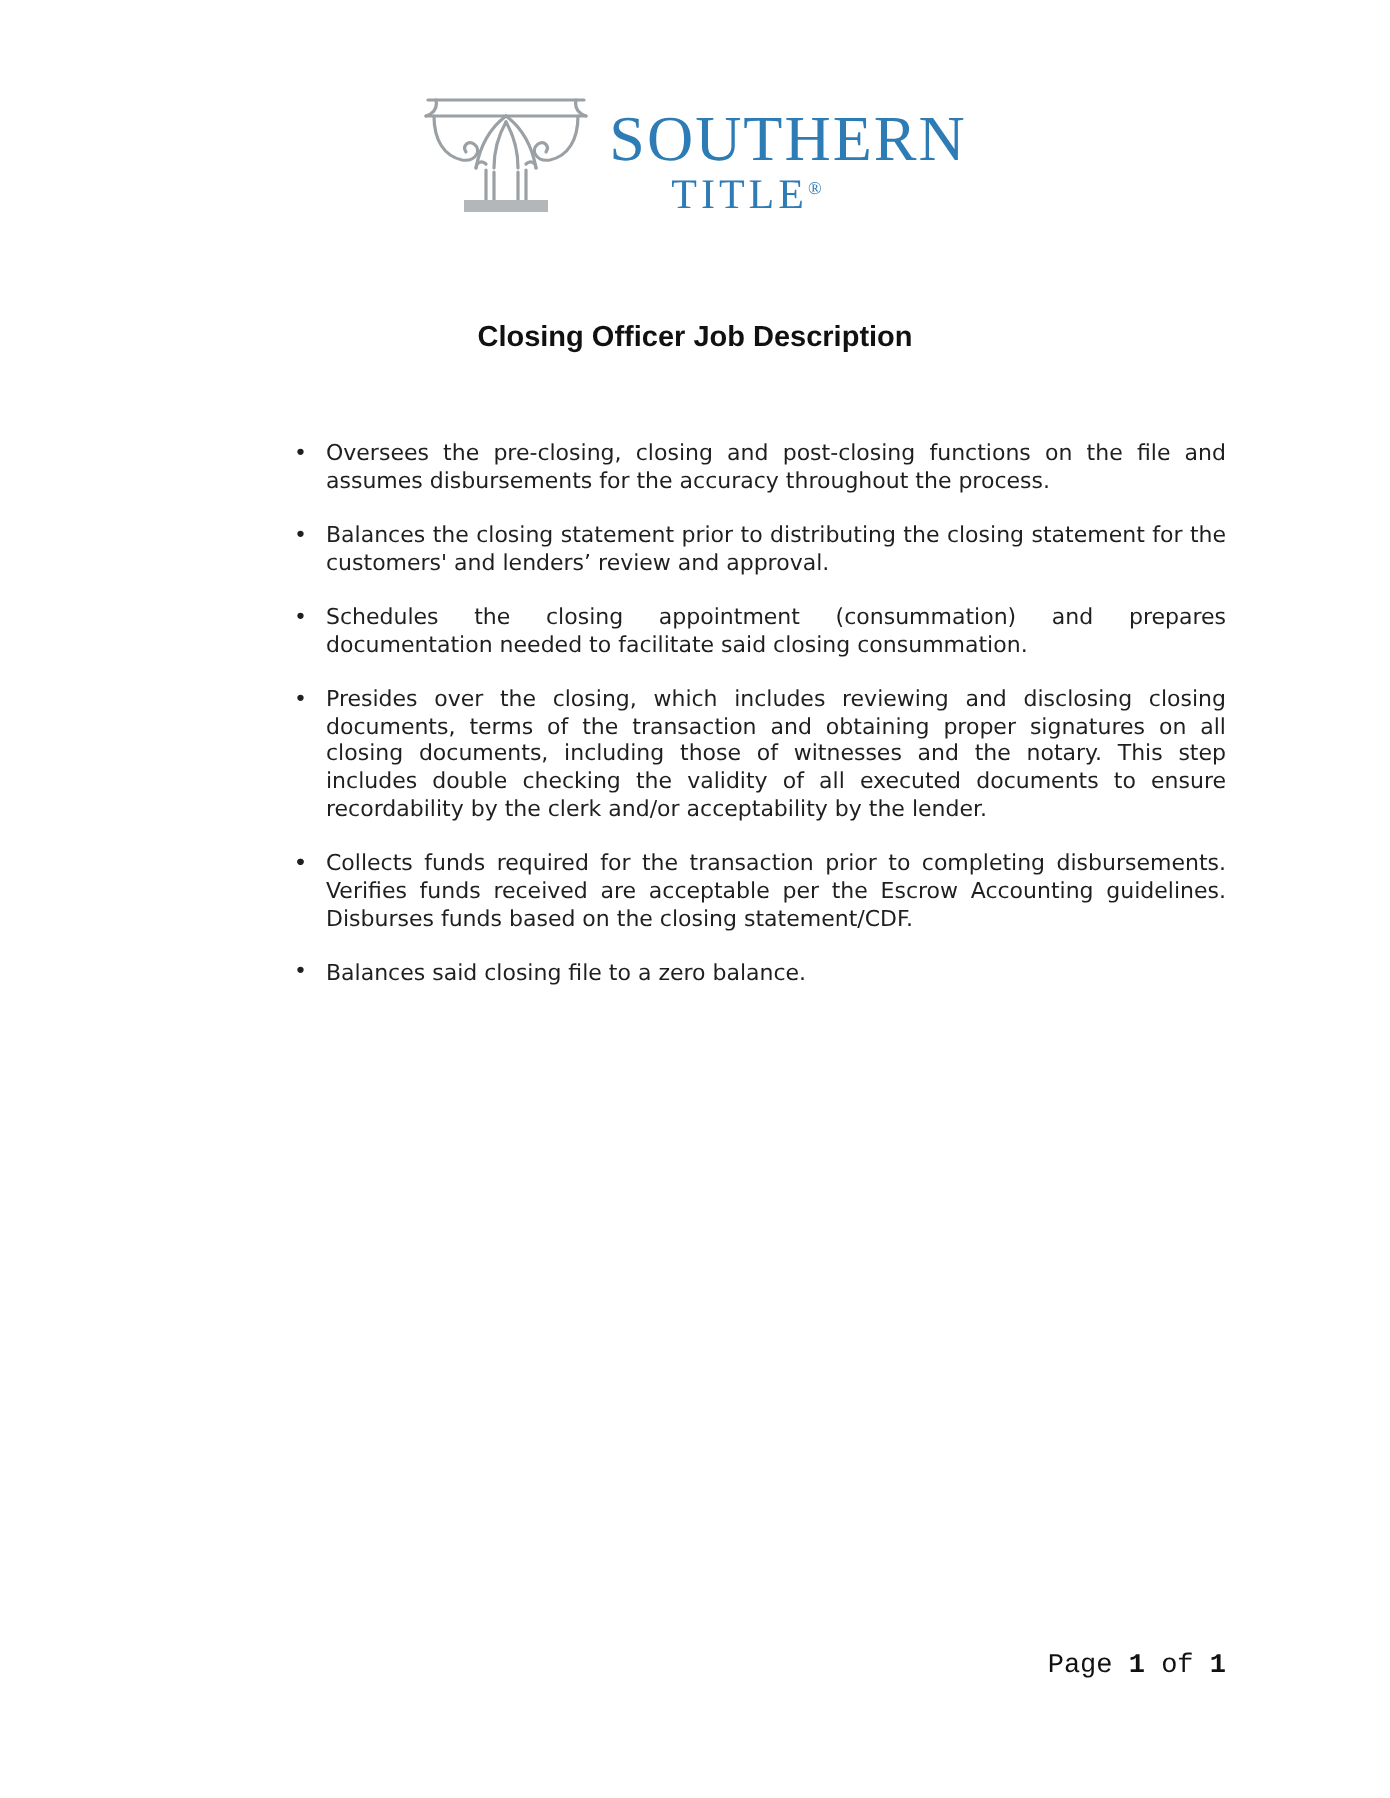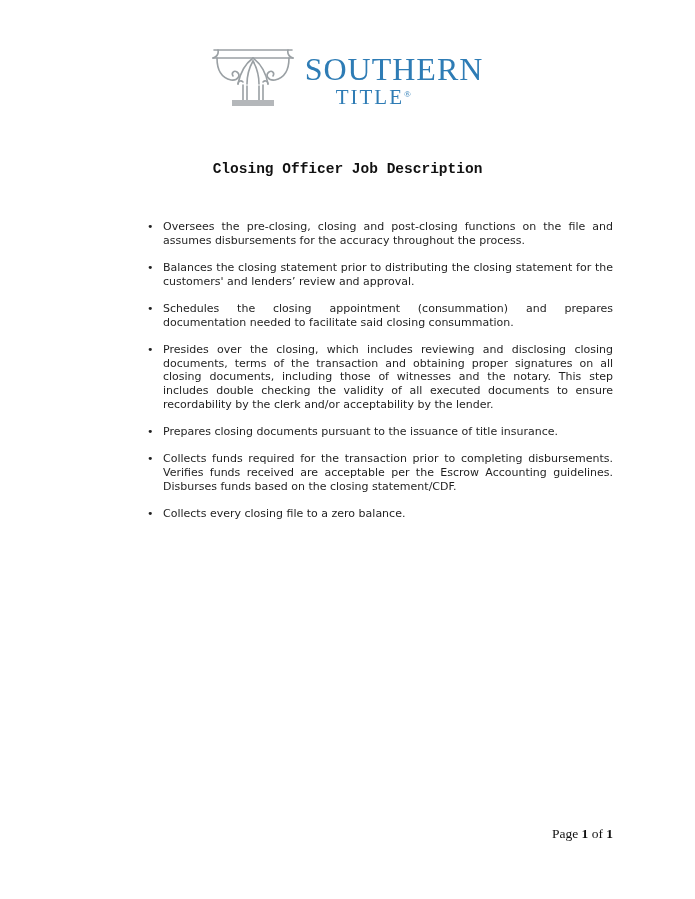--- a/index.html
+++ b/index.html
@@ -57,21 +57,21 @@
     letter-spacing: 0;
   }
 
   
   .doc-title {
     position: absolute;
     top: 161px;
     left: 0;
     width: 100%;
     text-align: center;
-    font-family: Liberation Mono, monospace;
+    font-family: Liberation Sans, sans-serif;
     font-weight: bold;
     font-size: 14.5px;
     color: var(--heading-color);
   }
 
   
   .bullets {
     position: absolute;
     top: 220px;
     left: 145px;
@@ -94,21 +94,21 @@
     left: 2px;
     top: -0.5px;
     font-size: 11px;
   }
 
   
   .footer {
     position: absolute;
     top: 826px;
     right: 82px;
-    font-family: Liberation Serif, serif;
+    font-family: Liberation Mono, monospace;
     font-size: 13.5px;
     color: var(--heading-color);
     white-space: nowrap;
   }
   .footer b { font-weight: bold; }
 </style>
 </head>
 <body>
 
 <div class="page">
@@ -146,23 +146,23 @@
     </div>
   </div>
 
   <div class="doc-title">Closing Officer Job Description</div>
 
   <ul class="bullets">
     <li><span class="dot">•</span><span>Oversees the pre-closing, closing and post-closing functions on the file and assumes disbursements for the accuracy throughout the process.</span></li>
     <li><span class="dot">•</span><span>Balances the closing statement prior to distributing the closing statement for the customers' and lenders’ review and approval.</span></li>
     <li><span class="dot">•</span><span>Schedules the closing appointment (consummation) and prepares documentation needed to facilitate said closing consummation.</span></li>
     <li><span class="dot">•</span><span>Presides over the closing, which includes reviewing and disclosing closing documents, terms of the transaction and obtaining proper signatures on all closing documents, including those of witnesses and the notary.  This step includes double checking the validity of all executed documents to ensure recordability by the clerk and/or acceptability by the lender.</span></li>
-    <li><span class="dot">•</span><span>Prepares closing documents pursuant to the issuance of title insurance.</span></li>
+    <li><span class="dot">•</span></li>
     <li><span class="dot">•</span><span>Collects funds required for the transaction prior to completing disbursements. Verifies funds received are acceptable per the Escrow Accounting guidelines. Disburses funds based on the closing statement/CDF.</span></li>
-    <li><span class="dot">•</span><span>Collects every closing file to a zero balance.</span></li>
+    <li><span class="dot">•</span><span>Balances said closing file to a zero balance.</span></li>
   </ul>
 
   <div class="footer">
     <span>Page</span>
     <b>1</b>
     <span>of</span>
     <b>1</b>
   </div>
 
 </div>

